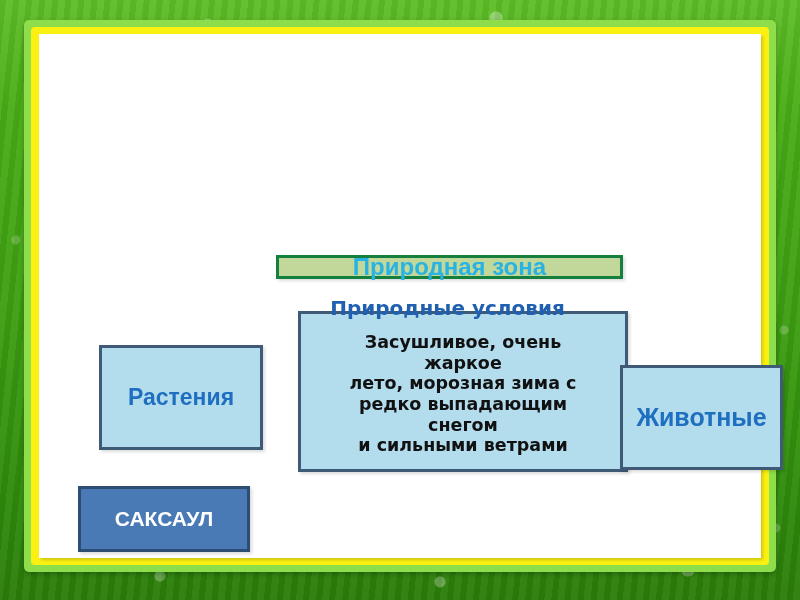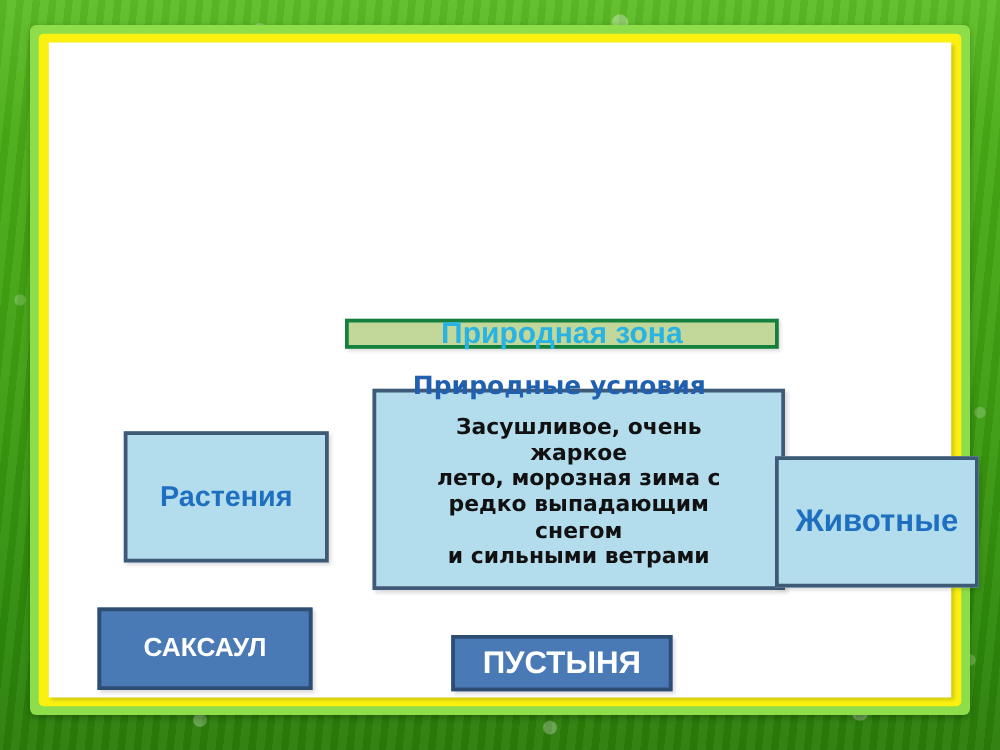--- a/index.html
+++ b/index.html
@@ -263,19 +263,16 @@
     </div>
 
     <div class="box" id="box-animals">
       <span>Животные</span>
     </div>
 
     <div class="box chip" id="box-saksaul">
       <span>САКСАУЛ</span>
     </div>
 
-    <div class="box chip" id="box-pustynya">
-      <span>ПУСТЫНЯ</span>
-    </div>
 
 
   </div>
 </div>
 
 </body></html>

